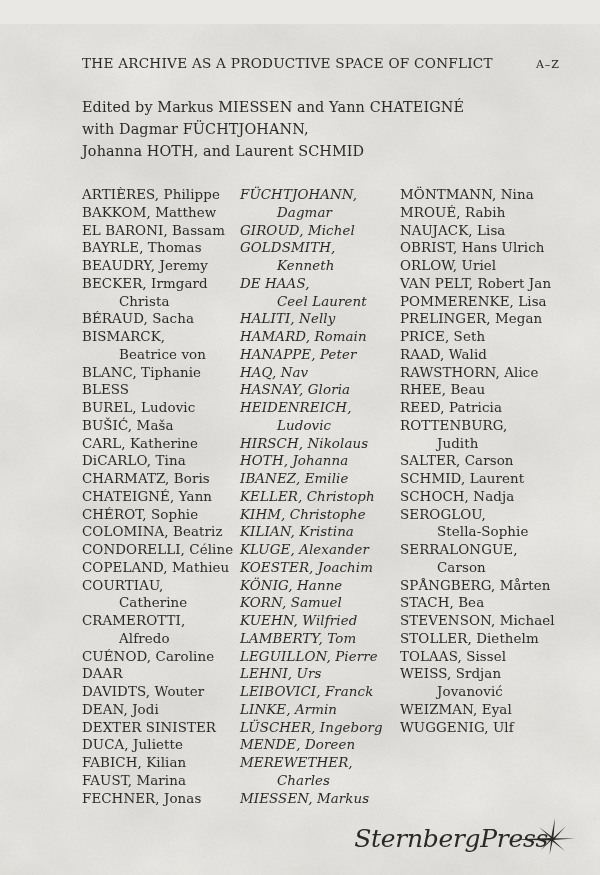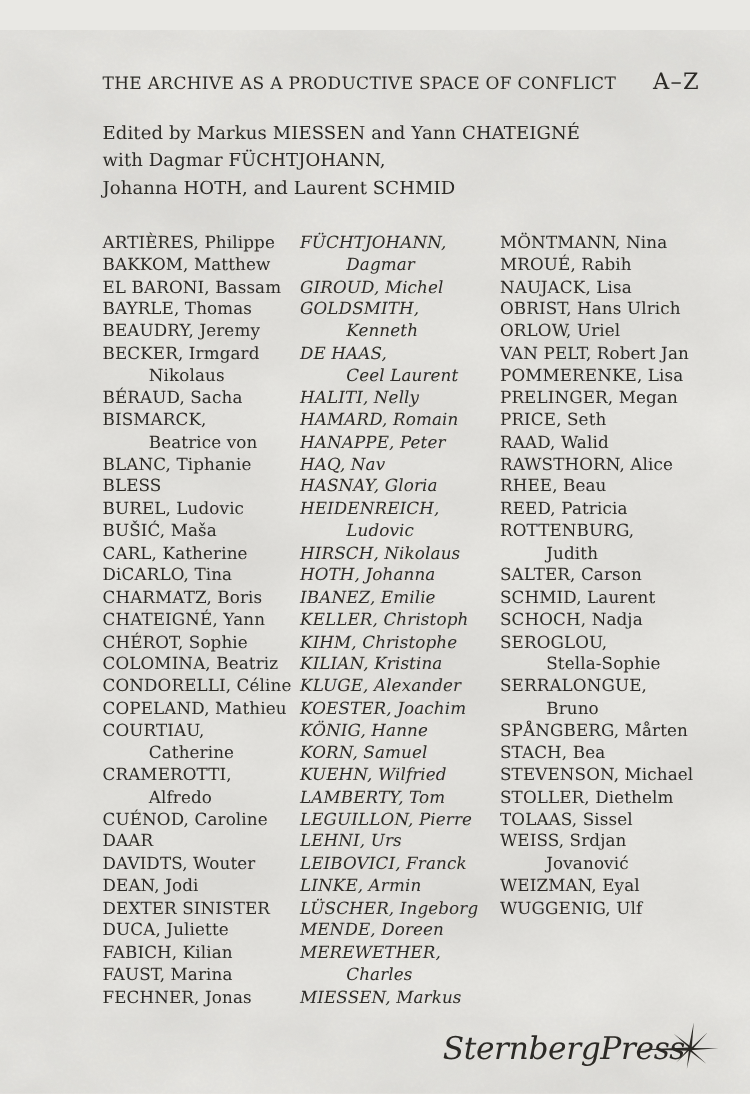--- a/index.html
+++ b/index.html
@@ -24,21 +24,21 @@
   .header{
     position:absolute;top:31px;left:82px;right:40px;
     display:flex;justify-content:space-between;align-items:baseline;
   }
   .title{
     font-size:13.6px;
     letter-spacing:0.25px;
     white-space:nowrap;
   }
   .az{
-    font-size:18px;
+    font-size:11px;
     letter-spacing:1px;
   }
   .editors{
     position:absolute;top:73px;left:82px;
     font-size:14.4px;
     line-height:21.8px;
     letter-spacing:0.1px;
   }
   .columns{
     position:absolute;top:162px;left:82px;right:30px;
@@ -107,21 +107,21 @@
     </div>
 
     <div class="columns">
       <div class="col c1">
           <div class="name-line">ARTIÈRES, Philippe</div>
           <div class="name-line">BAKKOM, Matthew</div>
           <div class="name-line">EL BARONI, Bassam</div>
           <div class="name-line">BAYRLE, Thomas</div>
           <div class="name-line">BEAUDRY, Jeremy</div>
           <div class="name-line">BECKER, Irmgard</div>
-          <div class="name-line indent">Nikolaus</div>
+          <div class="name-line indent">Christa</div>
           <div class="name-line">BÉRAUD, Sacha</div>
           <div class="name-line">BISMARCK,</div>
           <div class="name-line indent">Beatrice von</div>
           <div class="name-line">BLANC, Tiphanie</div>
           <div class="name-line">BLESS</div>
           <div class="name-line">BUREL, Ludovic</div>
           <div class="name-line">BUŠIĆ, Maša</div>
           <div class="name-line">CARL, Katherine</div>
           <div class="name-line">DiCARLO, Tina</div>
           <div class="name-line">CHARMATZ, Boris</div>
@@ -196,21 +196,21 @@
           <div class="name-line">RHEE, Beau</div>
           <div class="name-line">REED, Patricia</div>
           <div class="name-line">ROTTENBURG,</div>
           <div class="name-line indent">Judith</div>
           <div class="name-line">SALTER, Carson</div>
           <div class="name-line">SCHMID, Laurent</div>
           <div class="name-line">SCHOCH, Nadja</div>
           <div class="name-line">SEROGLOU,</div>
           <div class="name-line indent">Stella-Sophie</div>
           <div class="name-line">SERRALONGUE,</div>
-          <div class="name-line indent">Bruno</div>
+          <div class="name-line indent">Carson</div>
           <div class="name-line">SPÅNGBERG, Mårten</div>
           <div class="name-line">STACH, Bea</div>
           <div class="name-line">STEVENSON, Michael</div>
           <div class="name-line">STOLLER, Diethelm</div>
           <div class="name-line">TOLAAS, Sissel</div>
           <div class="name-line">WEISS, Srdjan</div>
           <div class="name-line indent">Jovanović</div>
           <div class="name-line">WEIZMAN, Eyal</div>
           <div class="name-line">WUGGENIG, Ulf</div>
         </div>

